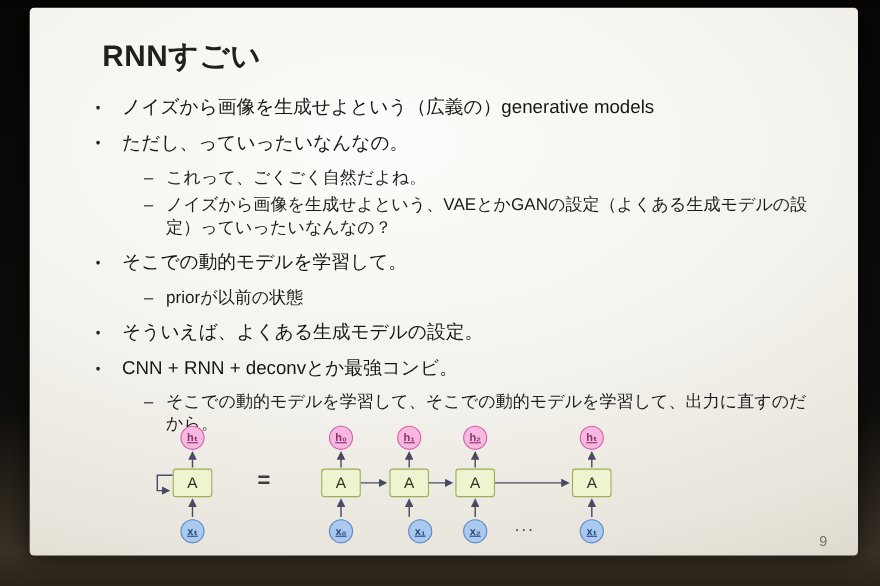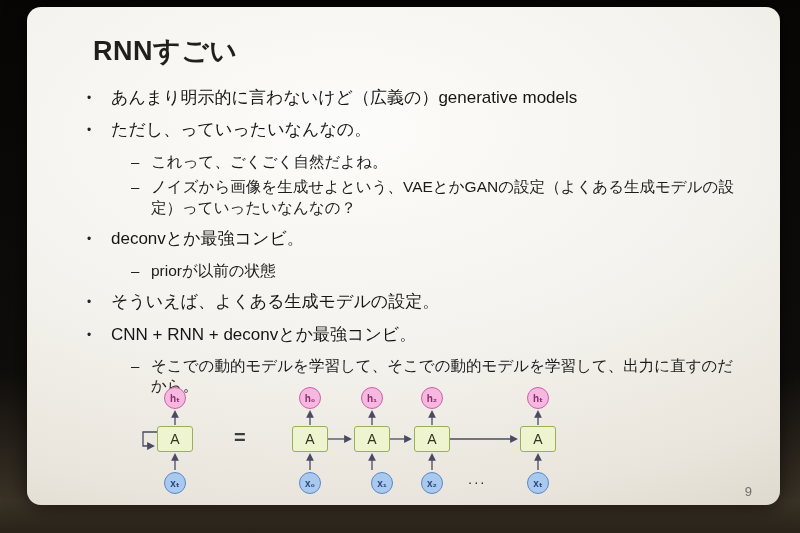--- a/index.html
+++ b/index.html
@@ -5,21 +5,21 @@
   *{margin:0;padding:0;box-sizing:border-box}
   html,body{width:800px;height:533px;overflow:hidden}
   body{
     position:relative;
     background:linear-gradient(180deg,#070605 0%,#100e0c 70%,#3a3226 94%,#292319 100%);
     font-family:"Liberation Sans","DejaVu Sans",sans-serif;
   }
   .slide{
     position:absolute;left:27px;top:7px;width:753px;height:498px;
     background:radial-gradient(ellipse 120% 100% at 42% 25%,#fcfcfa 0%,#f4f2ed 45%,#e9e5dc 75%,#d6d1c5 100%);
-    border-radius:14px;
+    border-radius:4px;
     box-shadow:0 0 22px rgba(0,0,0,.65);
     padding:26px 40px 0 40px;
     color:#1a1a18;
   }
   .title{
     margin-left:26px;margin-bottom:18px;
     font-size:27px;font-weight:bold;letter-spacing:.5px;color:#211f1c;
   }
   .bullets{width:100%}
   .b{display:flex;align-items:flex-start;line-height:1.32}
@@ -27,21 +27,21 @@
   .b.l2{margin:5px 0 5px 64px;font-size:15.5px;color:#1c1c1a}
   .b.l1 .mk{flex:0 0 24px;width:24px;font-size:12px;padding-top:4px;color:#222}
   .b.l2 .mk{flex:0 0 20px;width:20px;font-size:15px;color:#222}
   .bt{flex:1}
   
   .diagram{position:absolute;left:103px;top:373px;width:470px;height:118px}
   .arrows{position:absolute;left:0;top:0;width:470px;height:118px}
   .hnode,.xnode{
     position:absolute;width:22px;height:22px;border-radius:50%;
     display:flex;align-items:center;justify-content:center;
-    font-size:10px;font-weight:bold;
+    font-size:10px;font-weight:bold;text-decoration:underline;
   }
   .hnode{background:#f6b8de;border:1.5px solid #cf5fad;color:#8c2f72}
   .xnode{background:#a9c9ef;border:1.5px solid #5c88c8;color:#27497e}
   .abox{
     position:absolute;width:36px;height:26px;border-radius:3px;
     background:#eef4d0;border:1.5px solid #9aaf56;color:#33331f;
     display:flex;align-items:center;justify-content:center;
     font-size:14px;
   }
   .eq{position:absolute;left:104px;top:46px;font-size:20px;font-weight:bold;color:#3c3c3c}
@@ -51,37 +51,37 @@
 </head>
 <body>
 
 <div class="slide">
 
   <div class="title">RNNすごい</div>
 
   <div class="bullets">
     <div class="b l1">
       <span class="mk">•</span>
-      <span class="bt">あんまり明示的に言わないけど（広義の）generative models</span>
+      <span class="bt">ノイズから画像を生成せよという（広義の）generative models</span>
     </div>
     <div class="b l1">
       <span class="mk">•</span>
       <span class="bt">ただし、っていったいなんなの。</span>
     </div>
     <div class="b l2">
       <span class="mk">–</span>
       <span class="bt">これって、ごくごく自然だよね。</span>
     </div>
     <div class="b l2">
       <span class="mk">–</span>
       <span class="bt">ノイズから画像を生成せよという、VAEとかGANの設定（よくある生成モデルの設定）っていったいなんなの？</span>
     </div>
     <div class="b l1">
       <span class="mk">•</span>
-      <span class="bt">deconvとか最強コンビ。</span>
+      <span class="bt">そこでの動的モデルを学習して。</span>
     </div>
     <div class="b l2">
       <span class="mk">–</span>
       <span class="bt">priorが以前の状態</span>
     </div>
     <div class="b l1">
       <span class="mk">•</span>
       <span class="bt">そういえば、よくある生成モデルの設定。</span>
     </div>
     <div class="b l1">

